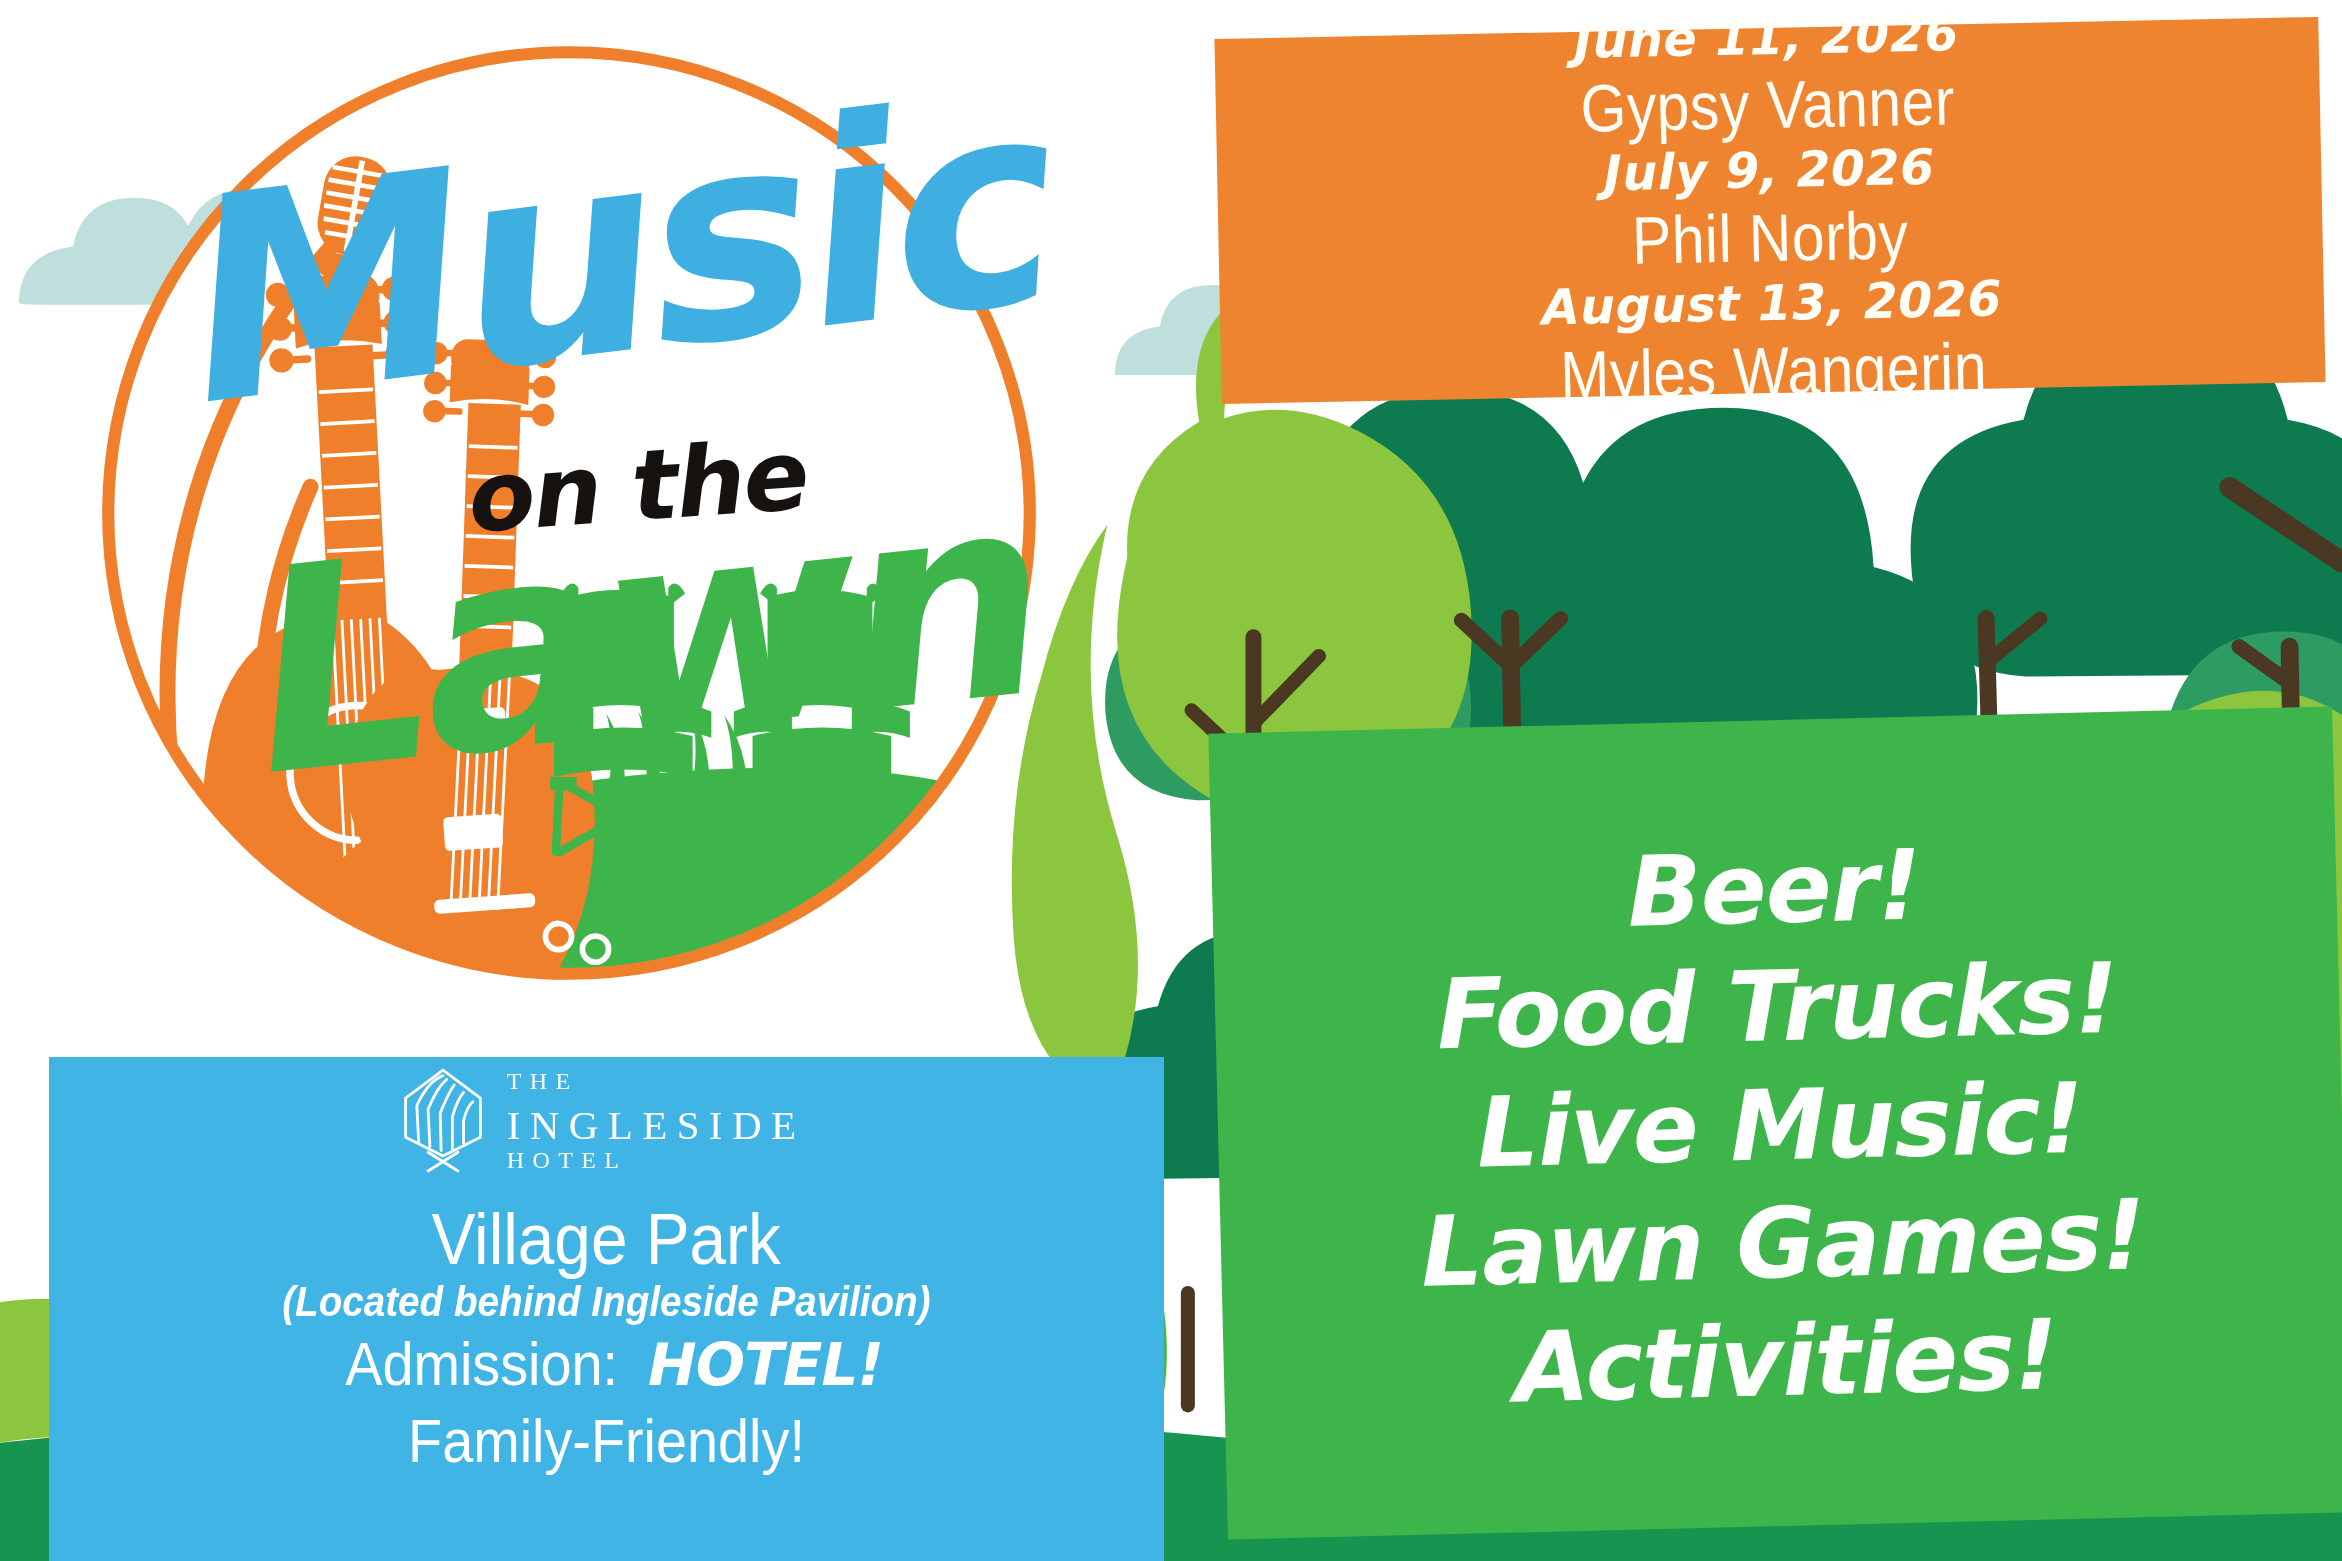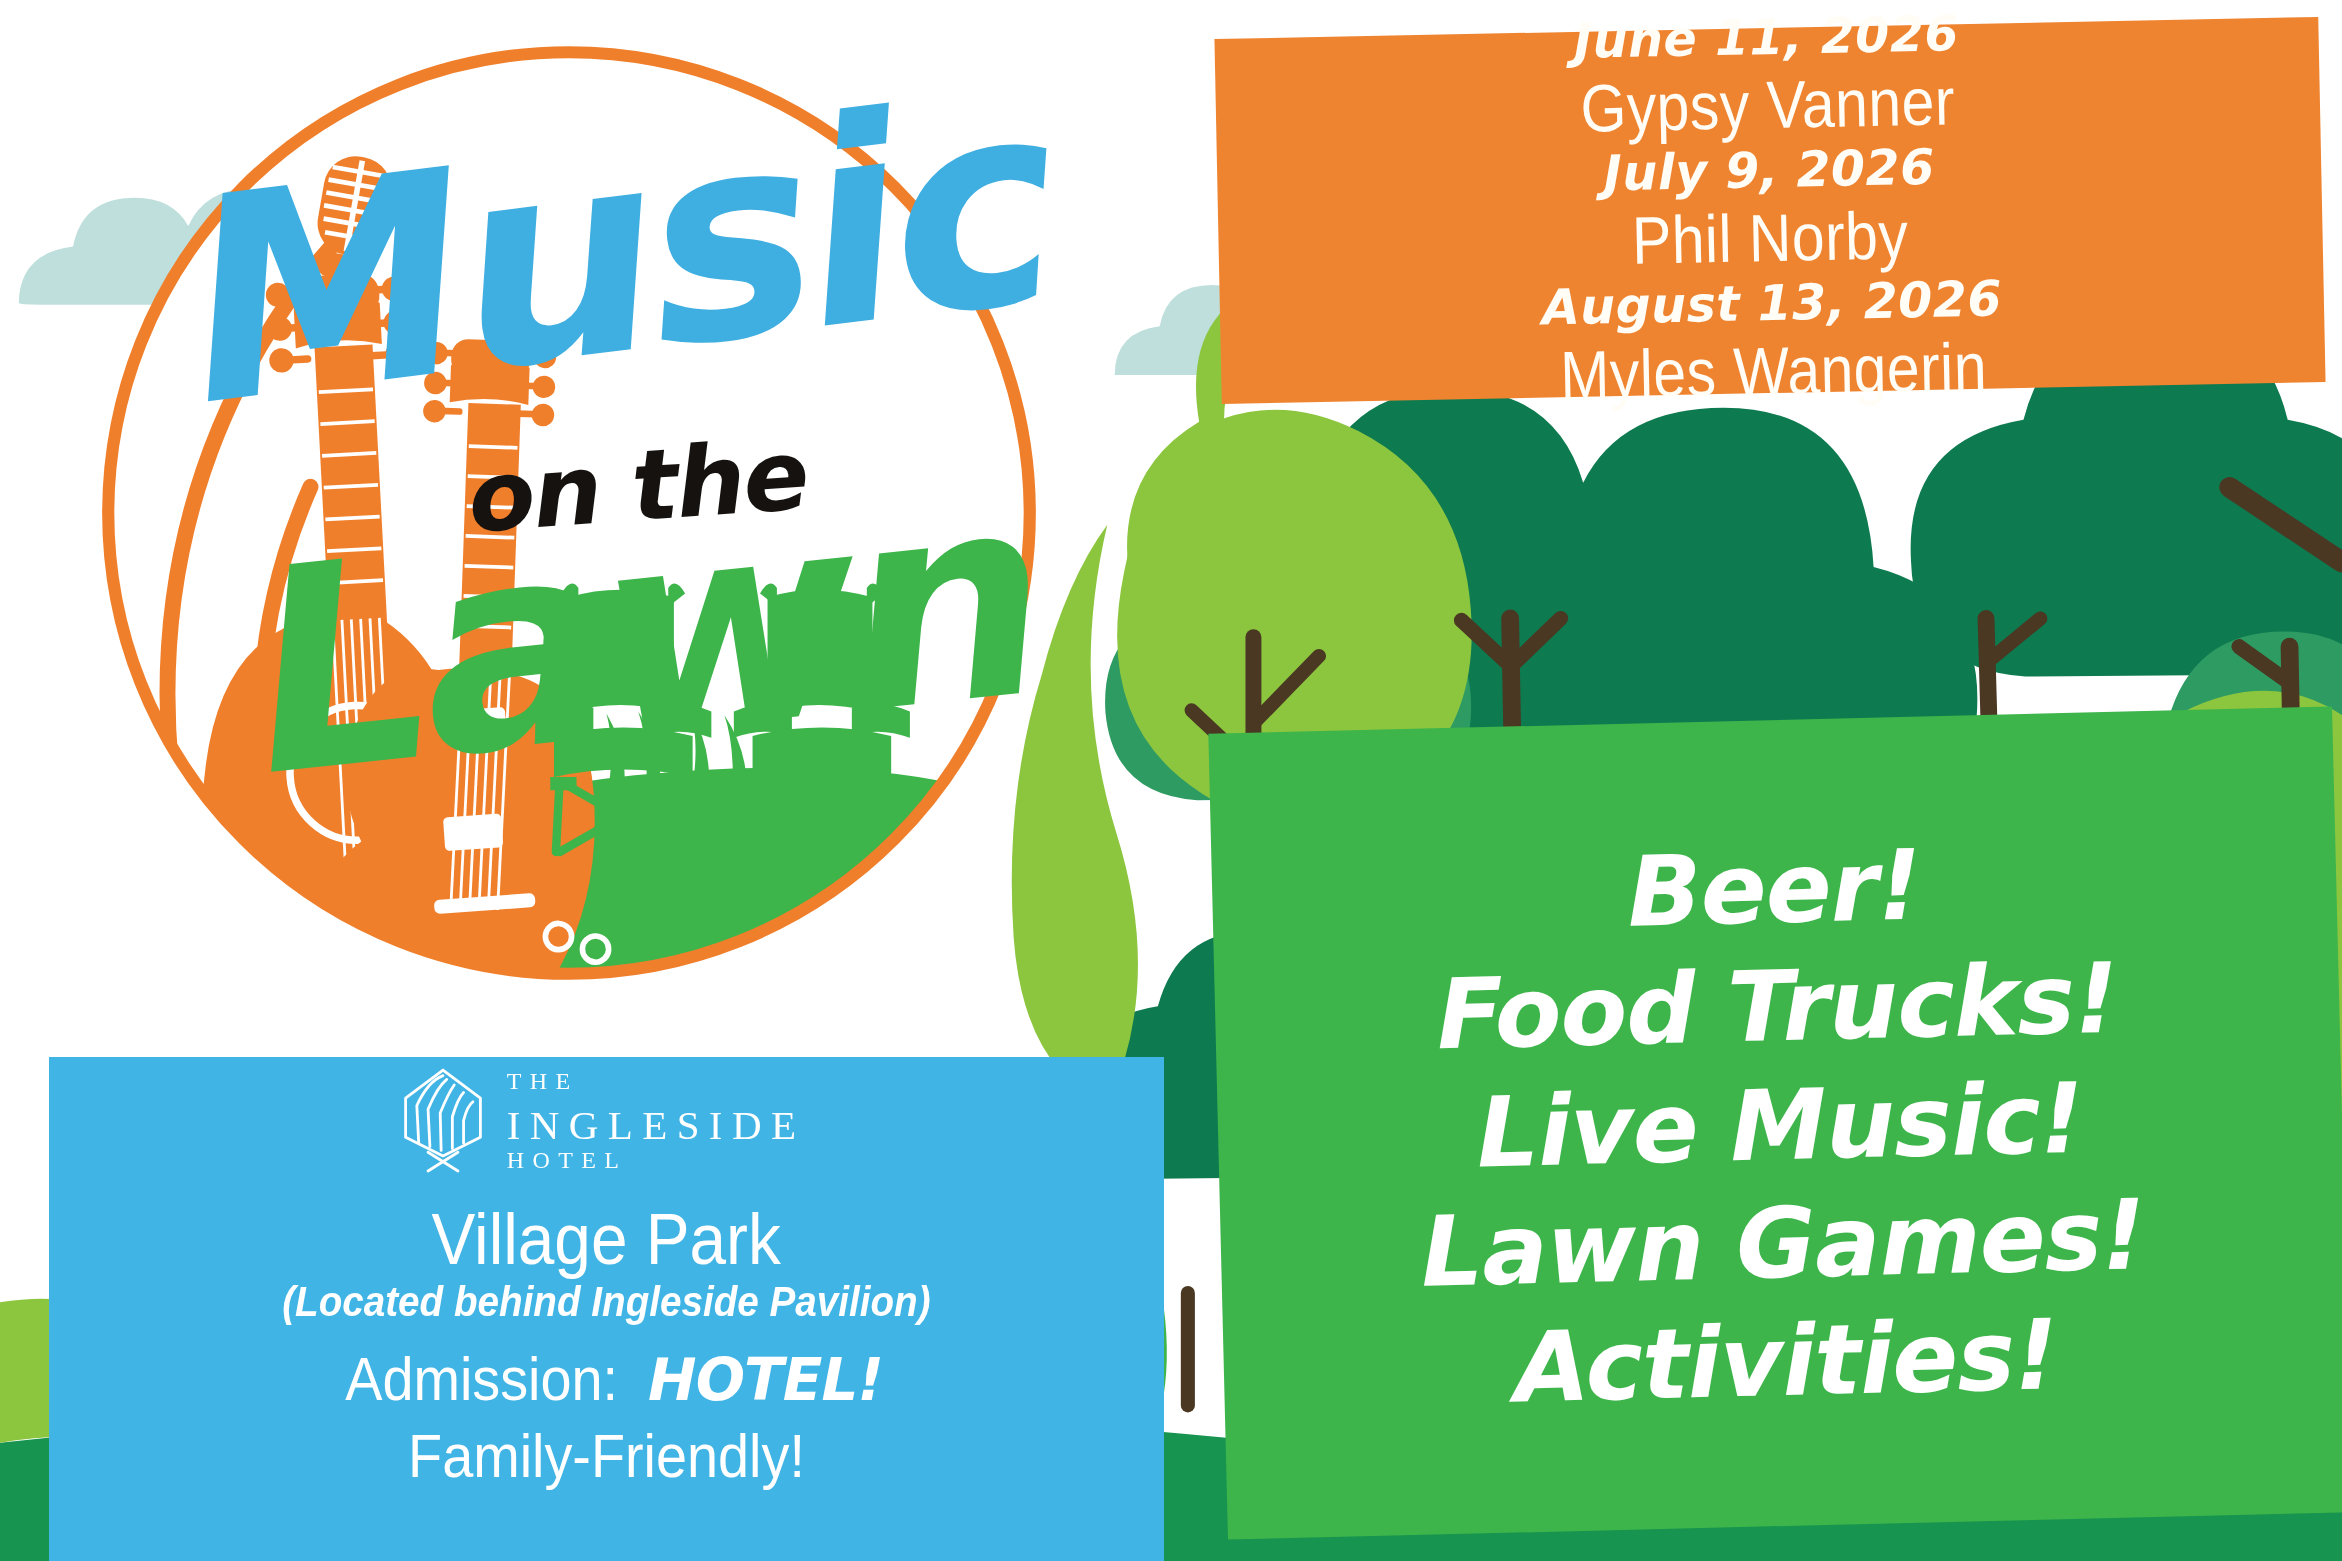--- a/index.html
+++ b/index.html
@@ -151,21 +151,21 @@
     font-style:italic;
     font-weight:bold;
     font-size:42px;
     color:#ffffff;
     line-height:1.1;
     margin-top:1.9px;
     transform:scaleX(0.92);
   }
   .admission-row {
     display:flex; align-items:baseline; gap:15px;
-    margin-top:18px;
+    margin-top:3px;
   }
   .admission-label {
     font-family:"Liberation Sans", sans-serif;
     font-weight:300;
     font-size:62px;
     color:#ffffff;
     transform:scaleX(0.9);
   }
   .admission-value {
     font-family:"DejaVu Sans", sans-serif;

